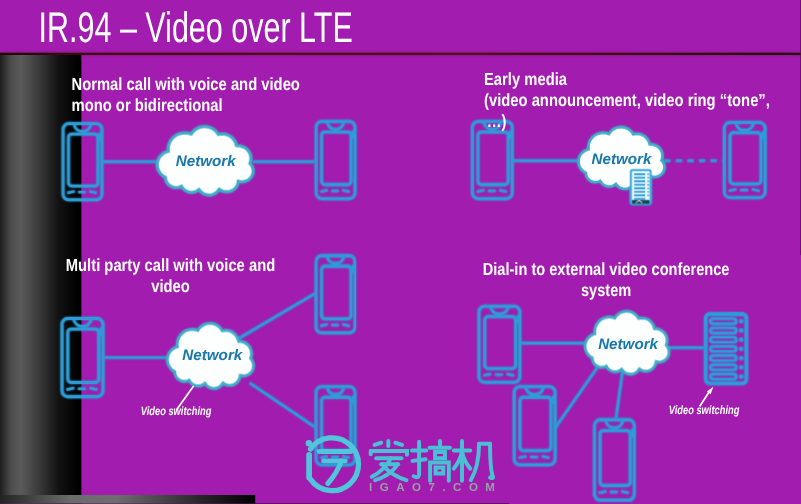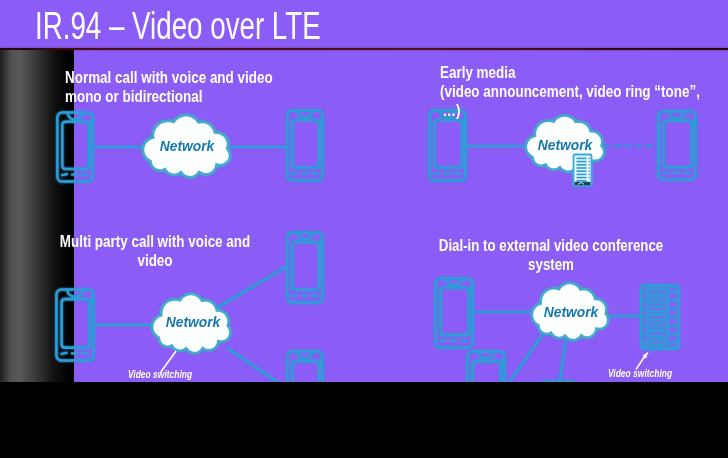--- a/index.html
+++ b/index.html
@@ -1,16 +1,16 @@
 <!DOCTYPE html>
 <html><head>
 <meta charset="utf-8">
 <style>
 html,body{margin:0;padding:0;background:#000;}
-#stage{position:relative;width:728px;height:382px;background:#8b5cf6;overflow:hidden;font-family:"Liberation Sans",sans-serif;}
+#stage{position:relative;width:728px;height:458px;background:#a21caf;overflow:hidden;font-family:"Liberation Sans",sans-serif;}
 .ttl{position:absolute;left:34.5px;top:6px;color:#fff;font-size:39px;line-height:39px;white-space:nowrap;transform:scaleX(0.711);transform-origin:0 0;font-weight:400;}
 .redline{position:absolute;top:48px;left:0;width:728px;height:2px;background:linear-gradient(90deg,#20050a,#4c0d15 15%,#531018 60%,#26070b 95%);box-shadow:0 0 2px rgba(90,15,24,.6);}
 .lbar{position:absolute;top:50px;left:0;width:74px;height:408px;background:linear-gradient(90deg,#1d1d1d 0%,#4e4e4e 14%,#5a5a5a 26%,#3a3a3a 48%,#121212 72%,#000 96%);}
 .bbar{position:absolute;top:450px;left:0;width:232px;height:8px;background:linear-gradient(90deg,#232323,#6c6c6c 28%,#6e6e6e 45%,#242424 80%,#000 100%);}
 .h{position:absolute;color:#fff;font-weight:bold;font-size:16px;line-height:19px;white-space:nowrap;z-index:5;}
 .hl{transform:scaleX(0.84);transform-origin:0 0;}
 .hc{transform:scaleX(0.84);transform-origin:50% 0;text-align:center;}
 .vs{position:absolute;color:#fff;font-weight:bold;font-style:italic;font-size:11px;line-height:11px;white-space:nowrap;z-index:5;transform:scaleX(0.77);transform-origin:0 0;}
 </style>
 </head>

